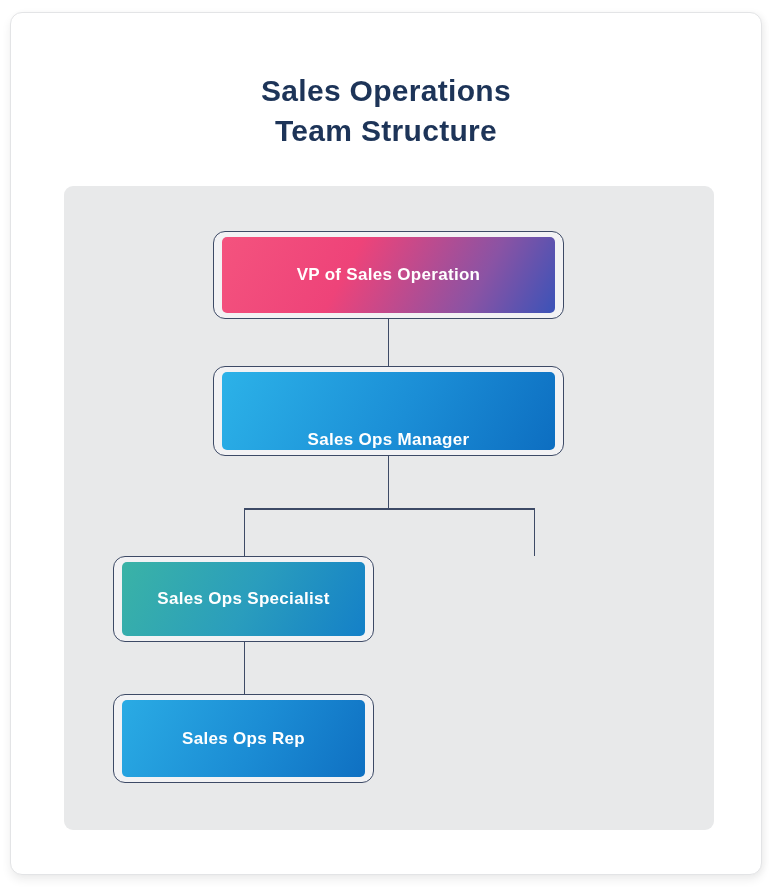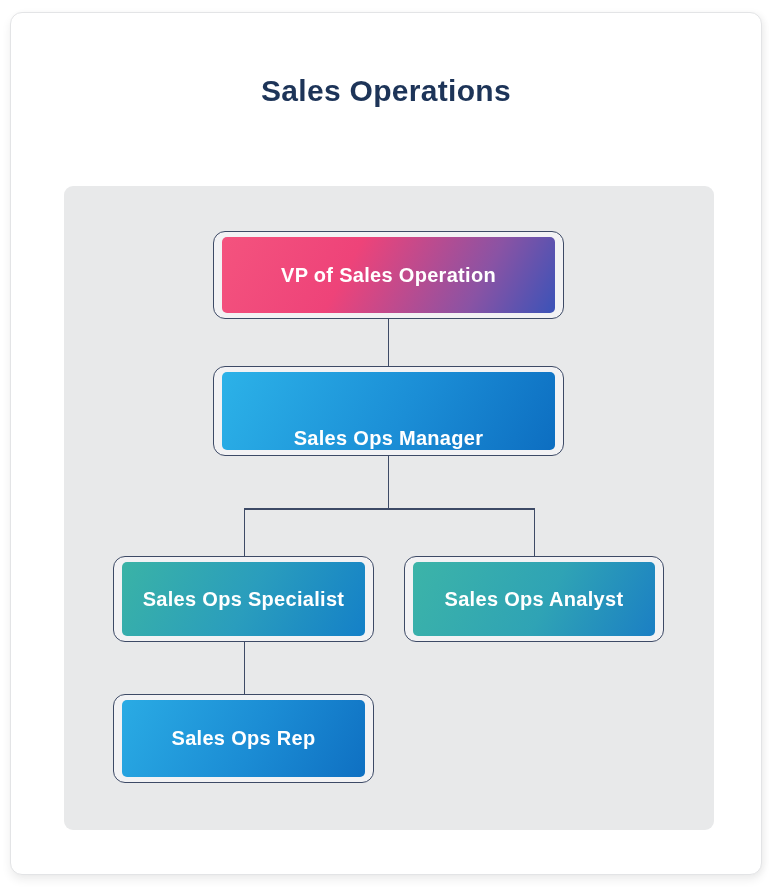--- a/index.html
+++ b/index.html
@@ -62,21 +62,21 @@
   .node-fill {
     width: 100%;
     height: 100%;
     border-radius: 5px;
     display: flex;
     align-items: center;
     justify-content: center;
   }
   .node-label {
     color: #ffffff;
-    font-size: 20px;
+    font-size: 17px;
     font-weight: 700;
     letter-spacing: 0.3px;
     white-space: nowrap;
   }
   .grad-vp         { background: linear-gradient(118deg, #f4537e 0%, #ee4379 38%, #8a53a4 76%, #3b53b8 100%); }
   .grad-manager    { background: linear-gradient(118deg, #2cb2e8 0%, #1b8ed6 55%, #0d6ec1 100%); align-items: flex-end; }
   .grad-specialist { background: linear-gradient(118deg, #3ab3a6 0%, #2a9dbd 52%, #1480c8 100%); }
   .grad-analyst    { background: linear-gradient(118deg, #3cb4a8 0%, #2fa3b5 55%, #1b7fc4 100%); }
   .grad-rep        { background: linear-gradient(118deg, #2aabe4 0%, #1b8cd4 55%, #0f70c2 100%); text-align: right; }
   
@@ -86,21 +86,21 @@
   }
   .connector.v { width: 1.5px; }
   .connector.h { height: 1.5px; }
 </style>
 </head>
 <body>
 
 <div class="page">
   <div class="card">
 
-    <h1 class="title"><span>Sales Operations</span><br></h1>
+    <h1 class="title"><span>Sales Operations</span><br><span>Team Structure</span></h1>
 
     <div class="panel">
 
       <div class="connector v" style="left:323.5px; top:133px; height:47px;"></div>
       <div class="connector v" style="left:323.5px; top:270px; height:52px;"></div>
       <div class="connector h" style="left:179.5px; top:322px; width:291px;"></div>
       <div class="connector v" style="left:179.5px; top:322px; height:48px;"></div>
       <div class="connector v" style="left:469.5px; top:322px; height:48px;"></div>
       <div class="connector v" style="left:179.5px; top:456px; height:52px;"></div>
 
@@ -115,25 +115,20 @@
           <span class="node-label">Sales Ops Manager</span>
         </div>
       </div>
 
       <div class="node" style="left:49px; top:370px; width:261px; height:86px;">
         <div class="node-fill grad-specialist">
           <span class="node-label">Sales Ops Specialist</span>
         </div>
       </div>
 
-      <div class="node" style="left:340px; top:370px; width:260px; height:86px;">
-        <div class="node-fill grad-analyst">
-          <span class="node-label">Sales Ops Analyst</span>
-        </div>
-      </div>
 
       <div class="node" style="left:49px; top:508px; width:261px; height:89px;">
         <div class="node-fill grad-rep">
           <span class="node-label">Sales Ops Rep</span>
         </div>
       </div>
 
     </div>
   </div>
 </div>

